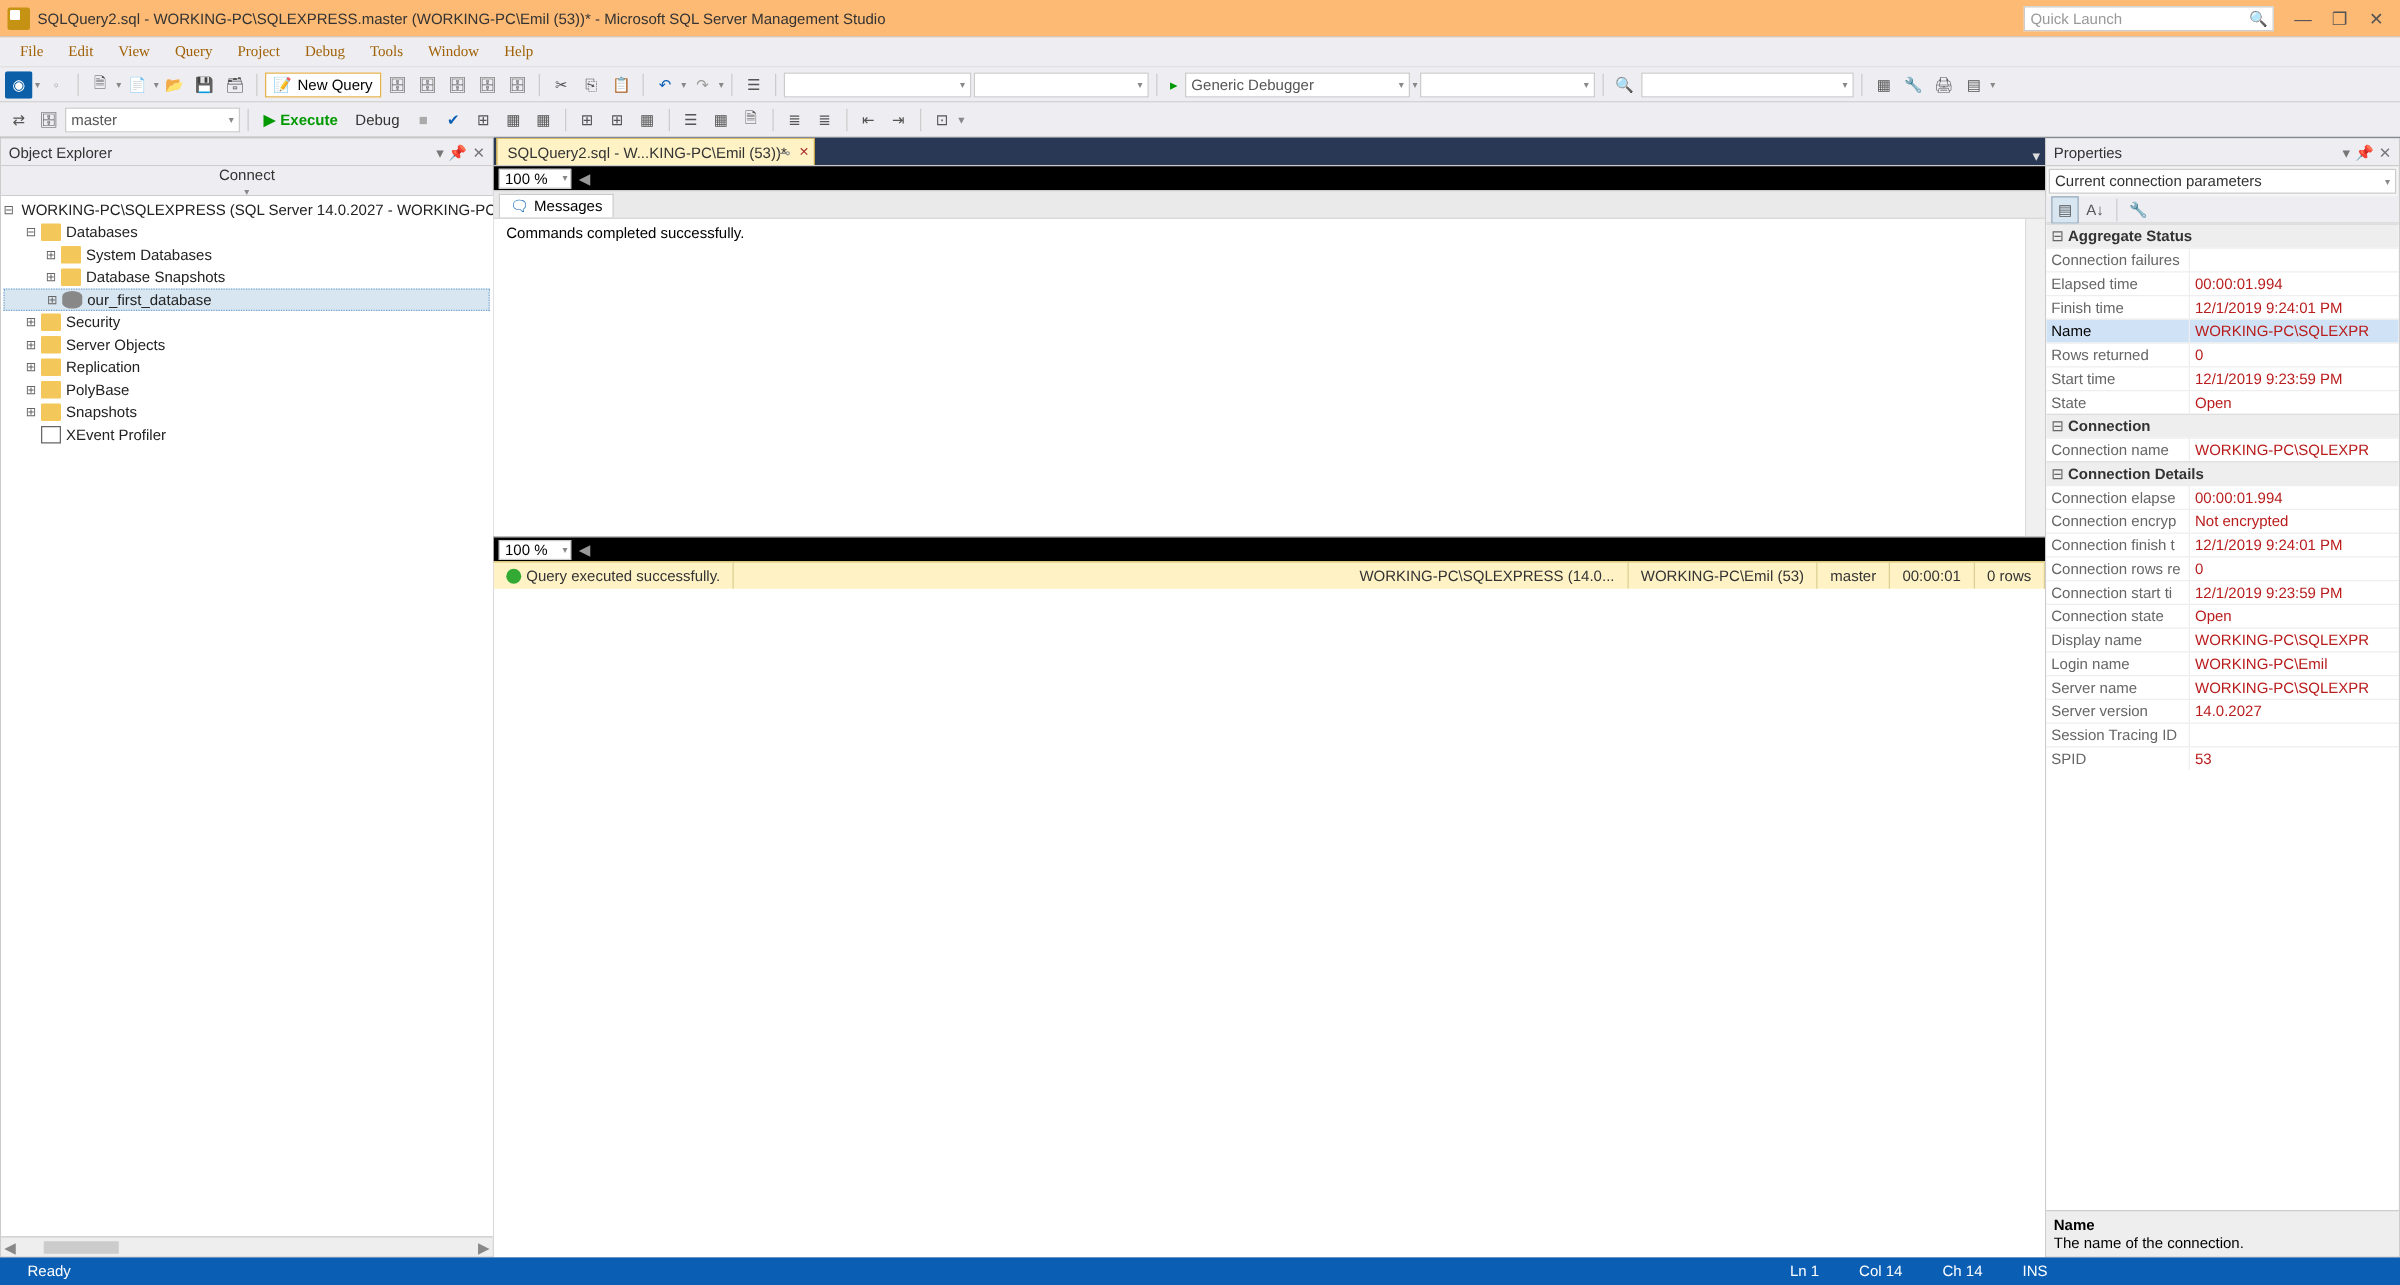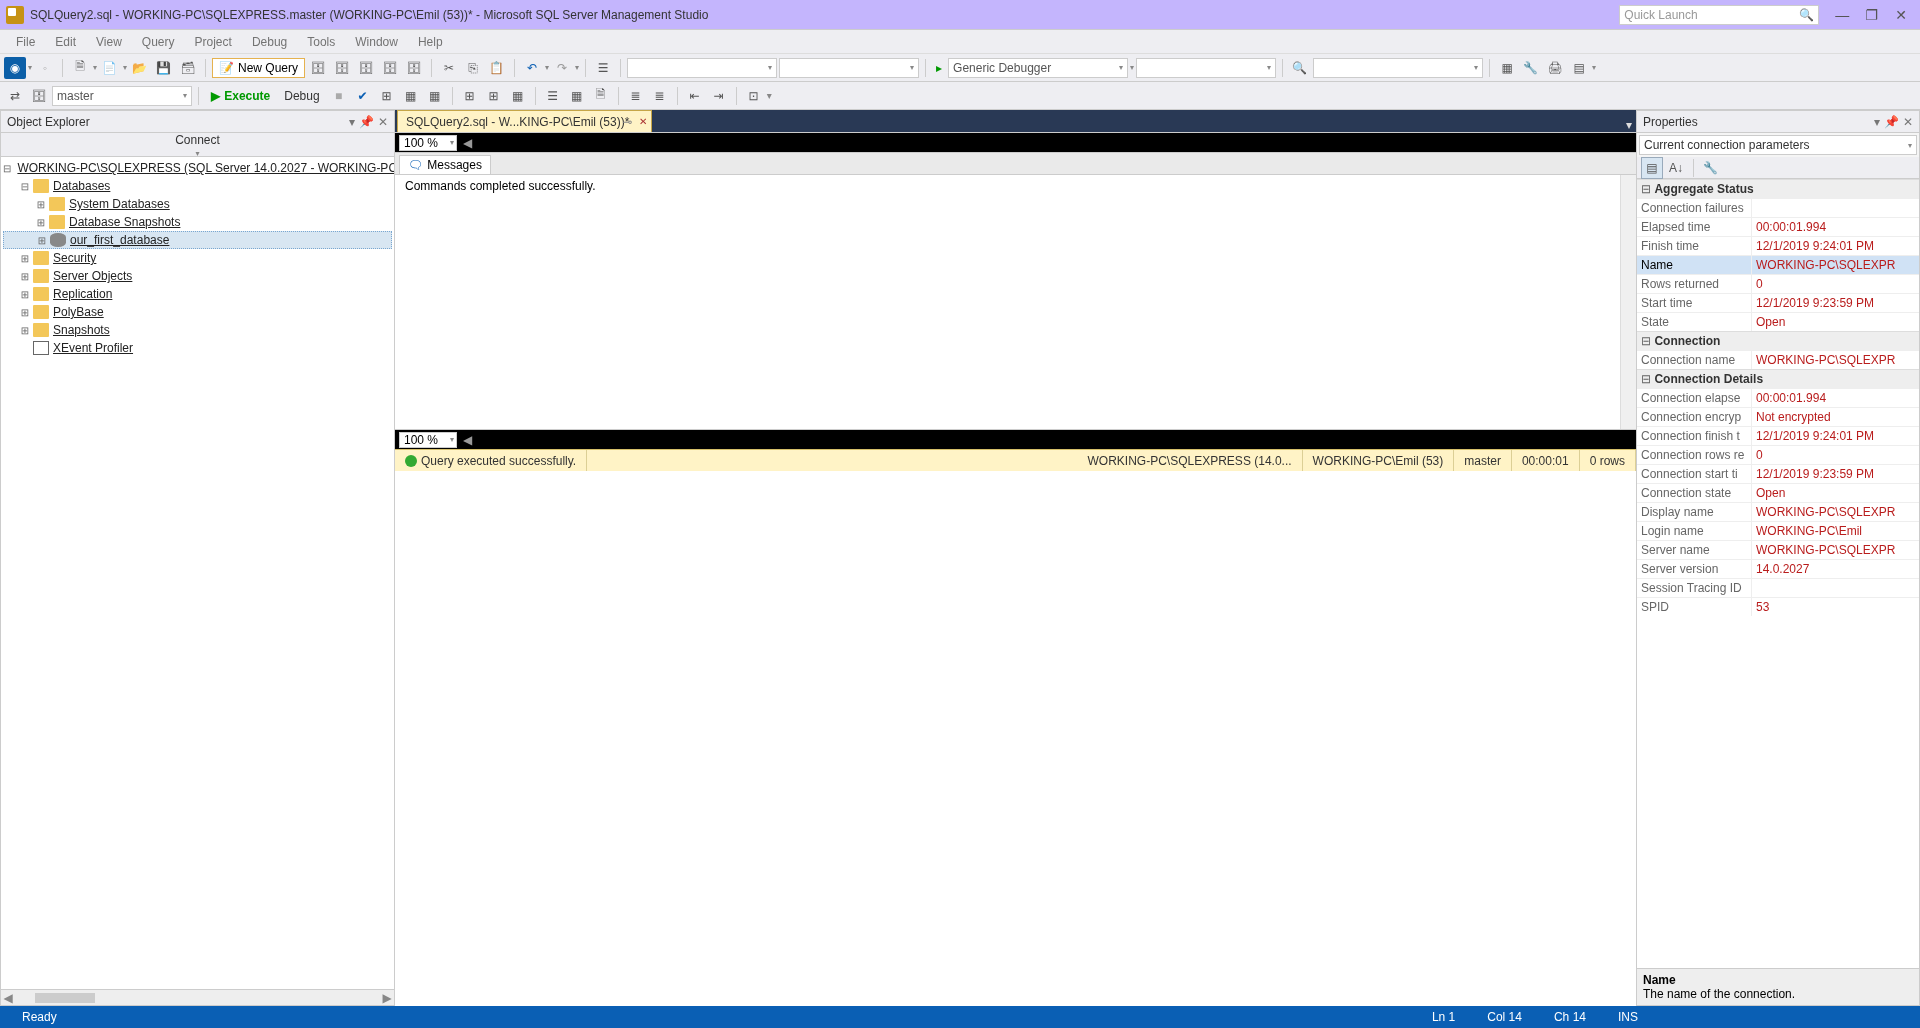--- a/index.html
+++ b/index.html
@@ -1,30 +1,30 @@
 <!DOCTYPE html>
 <html><head>
 <meta charset="utf-8">
 <style>
 * { margin: 0; padding: 0; box-sizing: border-box; font-family: "Segoe UI", Tahoma, sans-serif; font-size: 12px; }
 html, body { width: 100%; height: 100%; overflow: hidden; background: #f0f0f0; }
 
 .app { display: flex; flex-direction: column; height: 100vh; }
 
 
-.titlebar { height: 30px; background: #c4b5fd; display: flex; align-items: center; padding: 0 6px; border-bottom: 1px solid #ccc; }
+.titlebar { height: 30px; background: #fdba74; display: flex; align-items: center; padding: 0 6px; border-bottom: 1px solid #ccc; }
 .titlebar .logo { width: 18px; height: 18px; background: #c69214; border-radius: 2px; margin-right: 6px; position: relative; }
 .titlebar .logo::after { content:""; position:absolute; width:8px; height:8px; background:#fff; top:2px; left:2px; border-radius:1px; }
 .titlebar .title { flex: 1; color: #333; }
 .quicklaunch { width: 200px; height: 20px; border: 1px solid #ccc; background: #fff; display:flex; align-items:center; padding:0 4px; color:#999; justify-content:space-between; margin-right:10px;}
 .winbtns span { display:inline-block; width:26px; text-align:center; color:#555; cursor:default; font-size:14px;}
 
 
 .menubar { height: 24px; background: #eeeef2; display: flex; align-items: center; padding: 0 6px; border-bottom:1px solid #ddd;}
-.menubar span { padding: 2px 10px; color: #737373; }
+.menubar span { padding: 2px 10px; color: #a16207; font-family: Liberation Serif, serif; }
 
 
 .toolbar { height: 28px; background: #eeeef2; border-bottom: 1px solid #ccc; display: flex; align-items: center; padding: 0 4px; gap:2px;}
 .tbtn { width:22px; height:22px; display:inline-flex; align-items:center; justify-content:center; color:#555; border:1px solid transparent; }
 .tsep { width:1px; height:18px; background:#ccc; margin:0 4px; }
 .tlabel { padding:0 6px; color:#333; }
 .tcombo { height:20px; border:1px solid #ccc; background:#fff; padding:0 18px 0 4px; color:#555; position:relative; display:flex; align-items:center; min-width:60px;}
 .tcombo::after { content:"▾"; position:absolute; right:4px; color:#888; font-size:8px; }
 .tcombo.wide { min-width:140px; }
 .tcombo.wider { min-width:150px; }
@@ -42,21 +42,21 @@
 .oe-toolbar { height:24px; background:#eeeef2; border-bottom:1px solid #ccc; display:flex; align-items:center; padding:0 4px; gap:2px;flex-direction:column;}
 .oe-toolbar .connect { color:#333; padding:0 4px;}
 .tree { flex:1; overflow:auto; background:#fff; padding:2px; }
 .tree-row { display:flex; align-items:center; height:18px; white-space:nowrap; }
 .tree-row .exp { width:12px; text-align:center; color:#666; font-size:10px; cursor:default;}
 .tree-row .icon { width:16px; height:14px; margin:0 2px; display:inline-block;}
 .tree-row .folder { background:#f3c759; border-radius:1px;}
 .tree-row .cyl { background:#888; border-radius:50% / 30%; }
 .tree-row .srv { background:#5a7ab1; border-radius:2px;}
 .tree-row .prof { border:1px solid #666; background:#fff;}
-.tree-row span.txt { color:#222; padding-left:2px;text-decoration:underline;}
+.tree-row span.txt { color:#222; padding-left:2px;}
 .tree-row.selected { background:#d8e6f2; border:1px dotted #7aa7d0;}
 .indent1 { padding-left:16px; } .indent2 { padding-left:32px; }
 .oe-scroll { height:16px; background:#eee; border-top:1px solid #ccc; display:flex; align-items:center;}
 .oe-scroll .thumb { width:60px; height:10px; background:#ccc; margin-left:20px;}
 
 
 .center { flex:1; display:flex; flex-direction:column; min-width:0; }
 .tabs { height:22px; background:#293955; display:flex; align-items:flex-end; padding-left:2px; position:relative;}
 .tab { height:22px; background:#fff3c6; border:1px solid #c6a647; border-bottom:none; padding:2px 22px 2px 8px; color:#333; position:relative; display:flex; align-items:center; gap:4px;}
 .tab .dot { position:absolute; right:19px; color:#888;}

